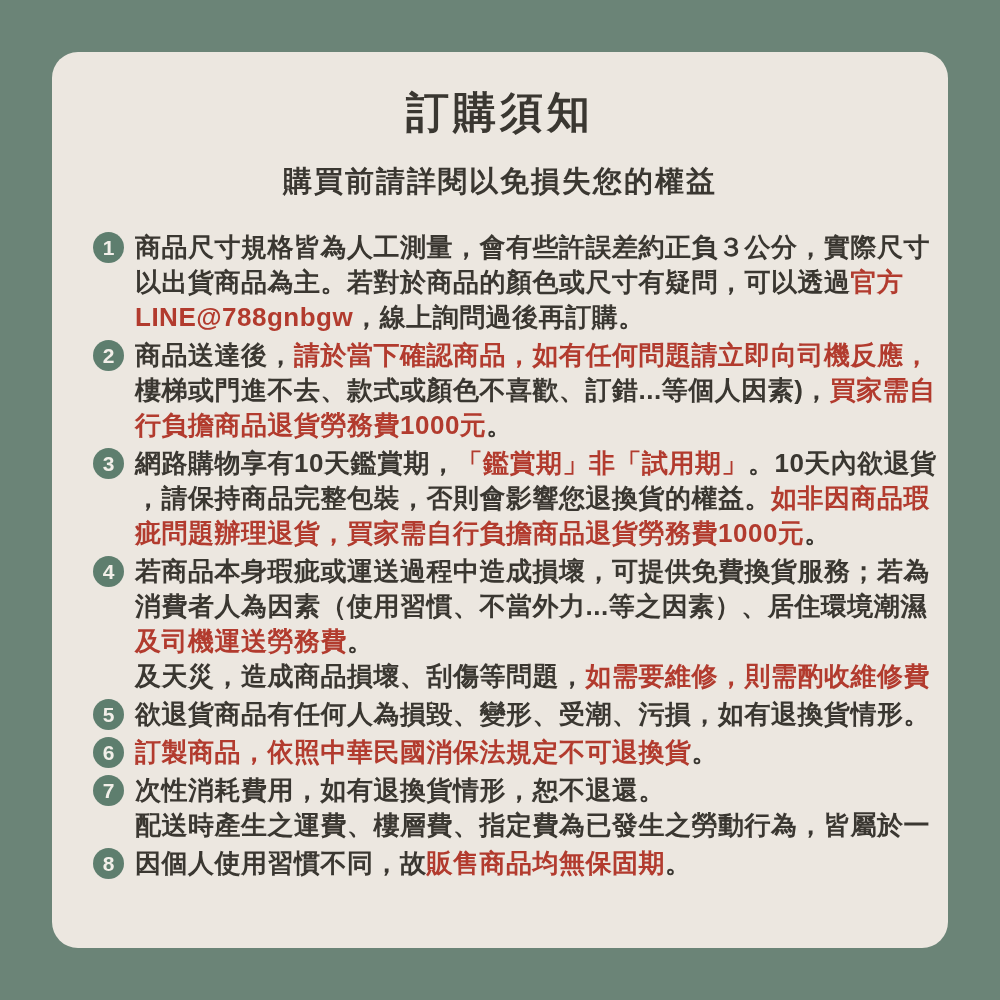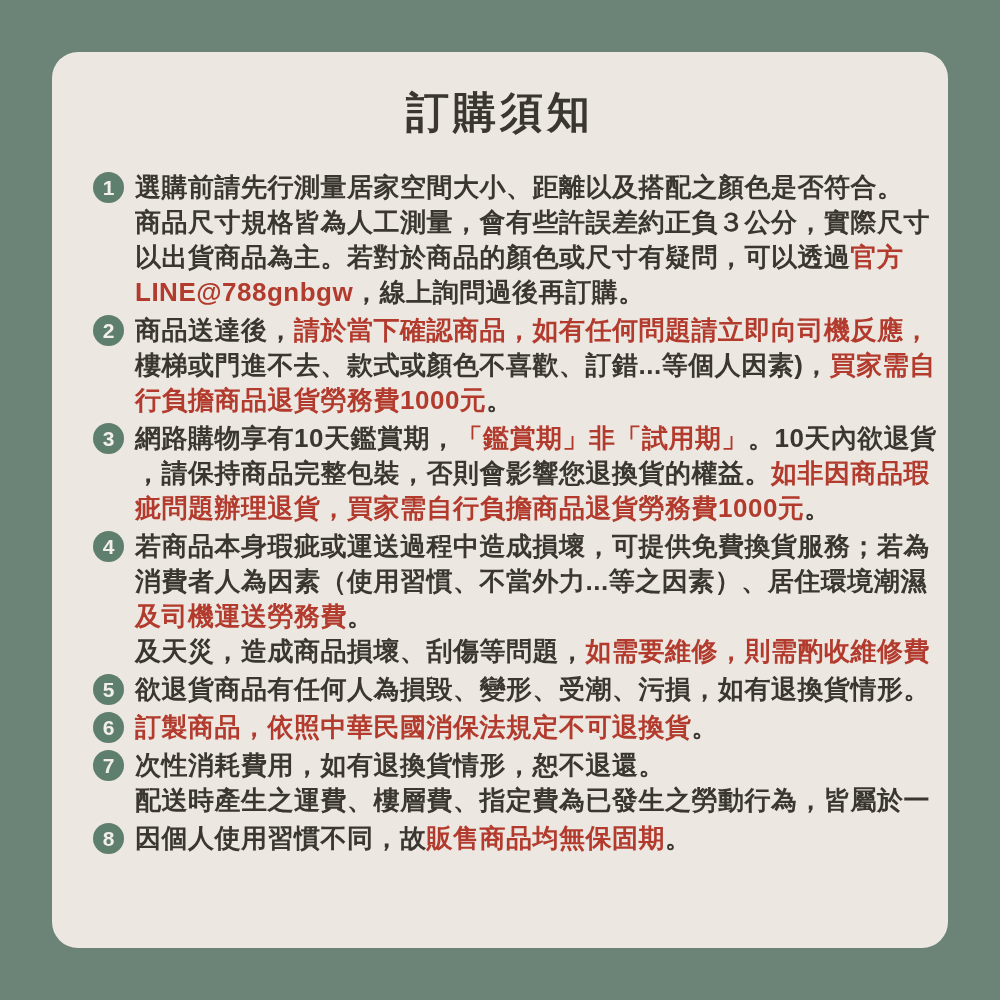--- a/index.html
+++ b/index.html
@@ -74,26 +74,26 @@
   }
   .run-dark{ color:var(--ink); }
   .run-red{ color:var(--red); }
 </style>
 </head>
 <body>
 
 <div class="card">
   <div class="header">
     <div class="title">訂購須知</div>
+    <div class="subtitle">購買前請詳閱以免損失您的權益</div>
   </div>
   <div class="list">
       <div class="item">
         <span class="badge">1</span>
         <div class="lines">
-          <div class="line"><span class="run-dark">選購前請先行測量居家空間大小、距離以及搭配之顏色是否符合。</span></div>
           <div class="line"><span class="run-dark">商品尺寸規格皆為人工測量，會有些許誤差約正負３公分，實際尺寸</span></div>
           <div class="line"><span class="run-dark">以出貨商品為主。若對於商品的顏色或尺寸有疑問，可以透過</span><span class="run-red">官方</span></div>
           <div class="line"><span class="run-red">LINE@788gnbgw</span><span class="run-dark">，線上詢問過後再訂購。</span></div>
         </div>
       </div>
       <div class="item">
         <span class="badge">2</span>
         <div class="lines">
           <div class="line"><span class="run-dark">商品送達後，</span><span class="run-red">請於當下確認商品，如有任何問題請立即向司機反應，</span></div>
           <div class="line"><span class="run-dark">樓梯或門進不去、款式或顏色不喜歡、訂錯...等個人因素)，</span><span class="run-red">買家需自</span></div>

